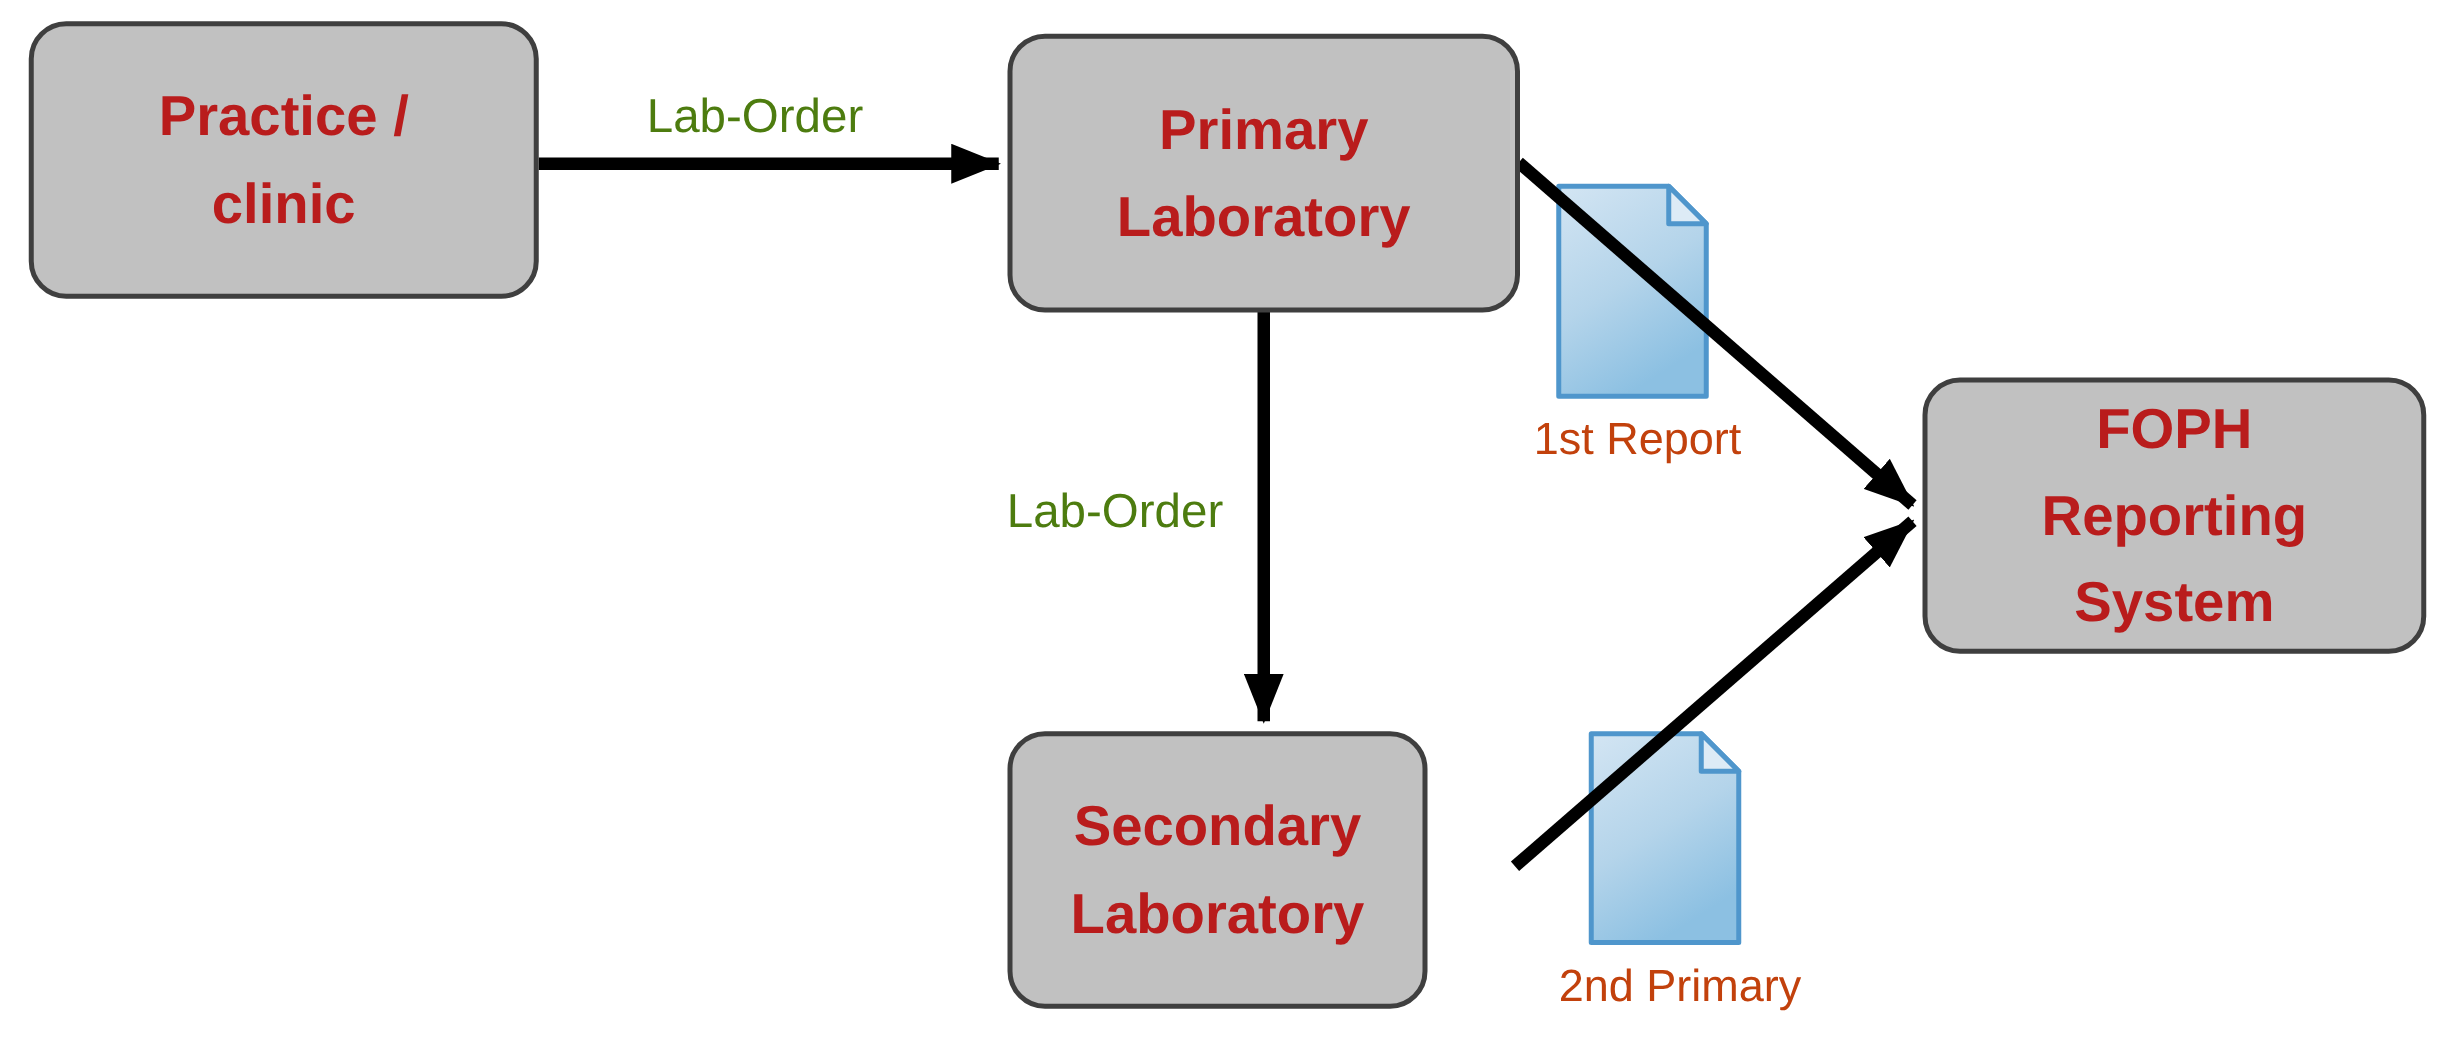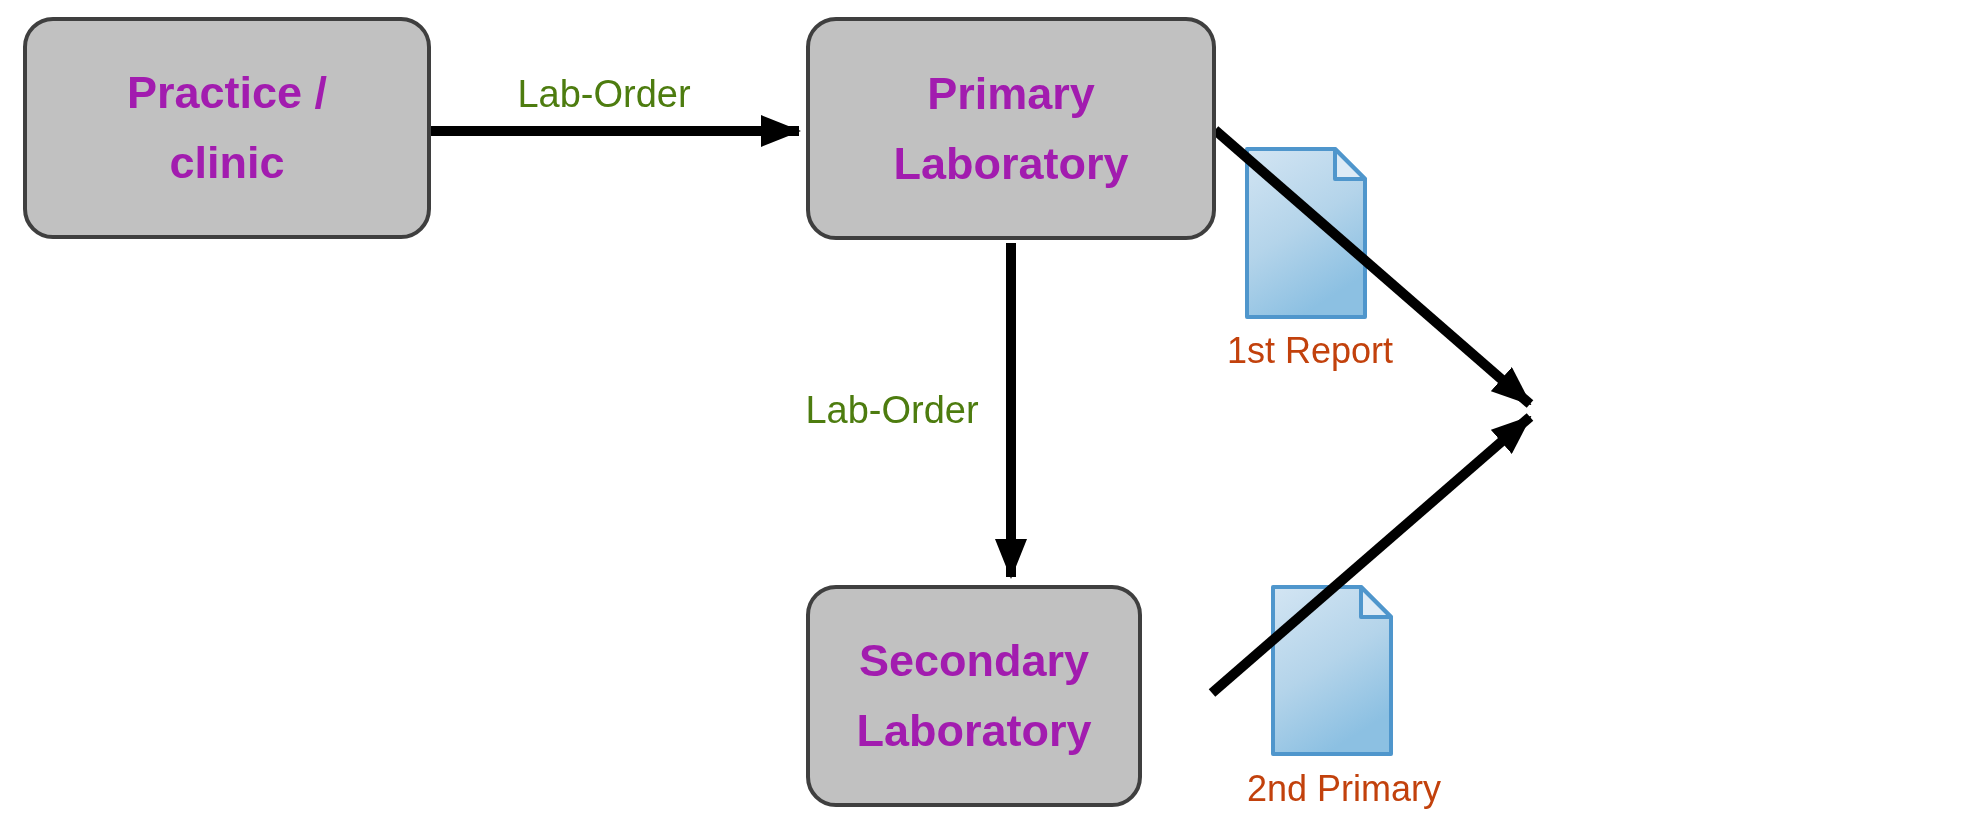--- a/index.html
+++ b/index.html
@@ -18,21 +18,21 @@
     border-radius:30px;
     box-sizing:border-box;
     display:flex;align-items:center;justify-content:center;
   }
   .node-label{
     white-space:pre-line;
     text-align:center;
     font-weight:bold;
     font-size:45px;
     line-height:1.55;
-    color:#a21caf;
+    color:#b91c1c;
   }
   .edge-label{
     position:absolute;
     transform:translate(-50%,-50%);
     font-size:38px;
     color:#4d7c0f;
     white-space:nowrap;
   }
   .report-label{
     position:absolute;
@@ -73,30 +73,35 @@
     <line x1="1011" y1="243" x2="1011" y2="577" stroke="#000000" stroke-width="10" marker-end="url(#ah)"></line>
     <line x1="1215" y1="130" x2="1530" y2="404" stroke="#000000" stroke-width="10" marker-end="url(#ah)"></line>
     <line x1="1212" y1="693" x2="1530" y2="417" stroke="#000000" stroke-width="10" marker-end="url(#ah)"></line>
   </svg>
 
   <div class="node" style="left:23px;top:17px;width:408px;height:222px;">
     <span class="node-label">Practice /
 clinic</span>
   </div>
 
-  <div class="node" style="left:806px;top:17px;width:410px;height:223px;">
+  <div class="node" style="left:806px;top:27px;width:410px;height:223px;">
     <span class="node-label">Primary
 Laboratory</span>
   </div>
 
   <div class="node" style="left:806px;top:585px;width:336px;height:222px;">
     <span class="node-label">Secondary
 Laboratory</span>
   </div>
 
+  <div class="node" style="left:1538px;top:302px;width:403px;height:221px;">
+    <span class="node-label">FOPH
+Reporting
+System</span>
+  </div>
 
   <div class="edge-label" style="left:604px;top:94px;">Lab-Order</div>
 
   <div class="edge-label" style="left:892px;top:410px;">Lab-Order</div>
 
   <div class="report-label" style="left:1310px;top:351px;">1st Report</div>
 
   <div class="report-label" style="left:1344px;top:789px;">2nd Primary</div>
 
 </div>

